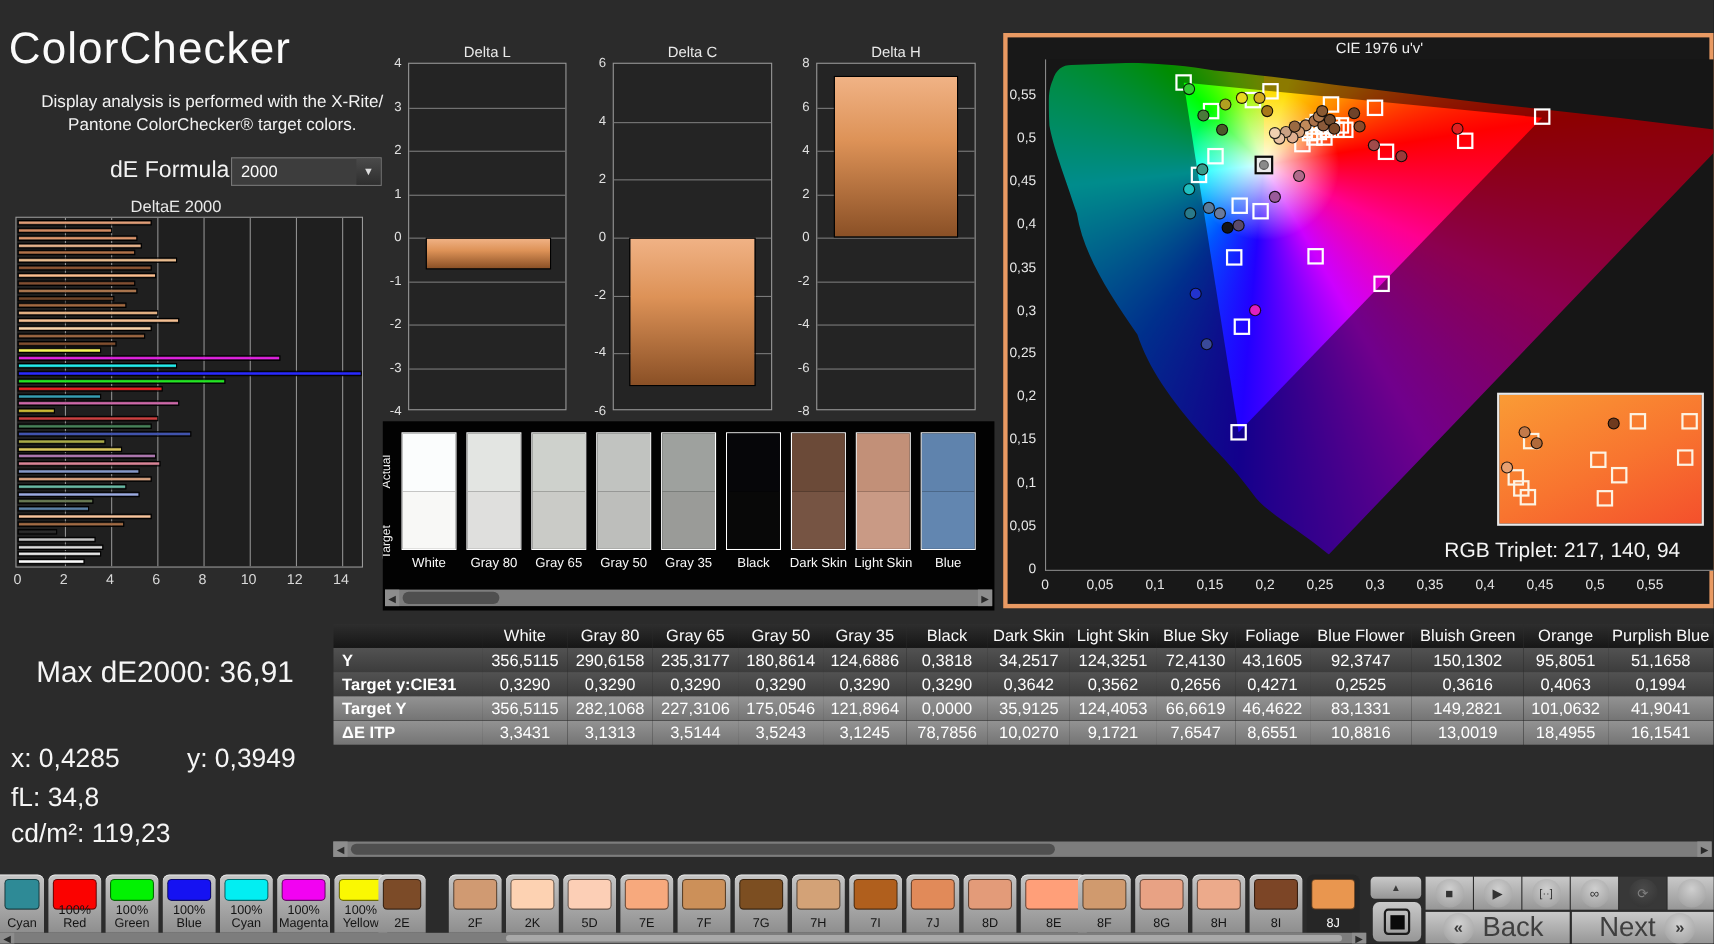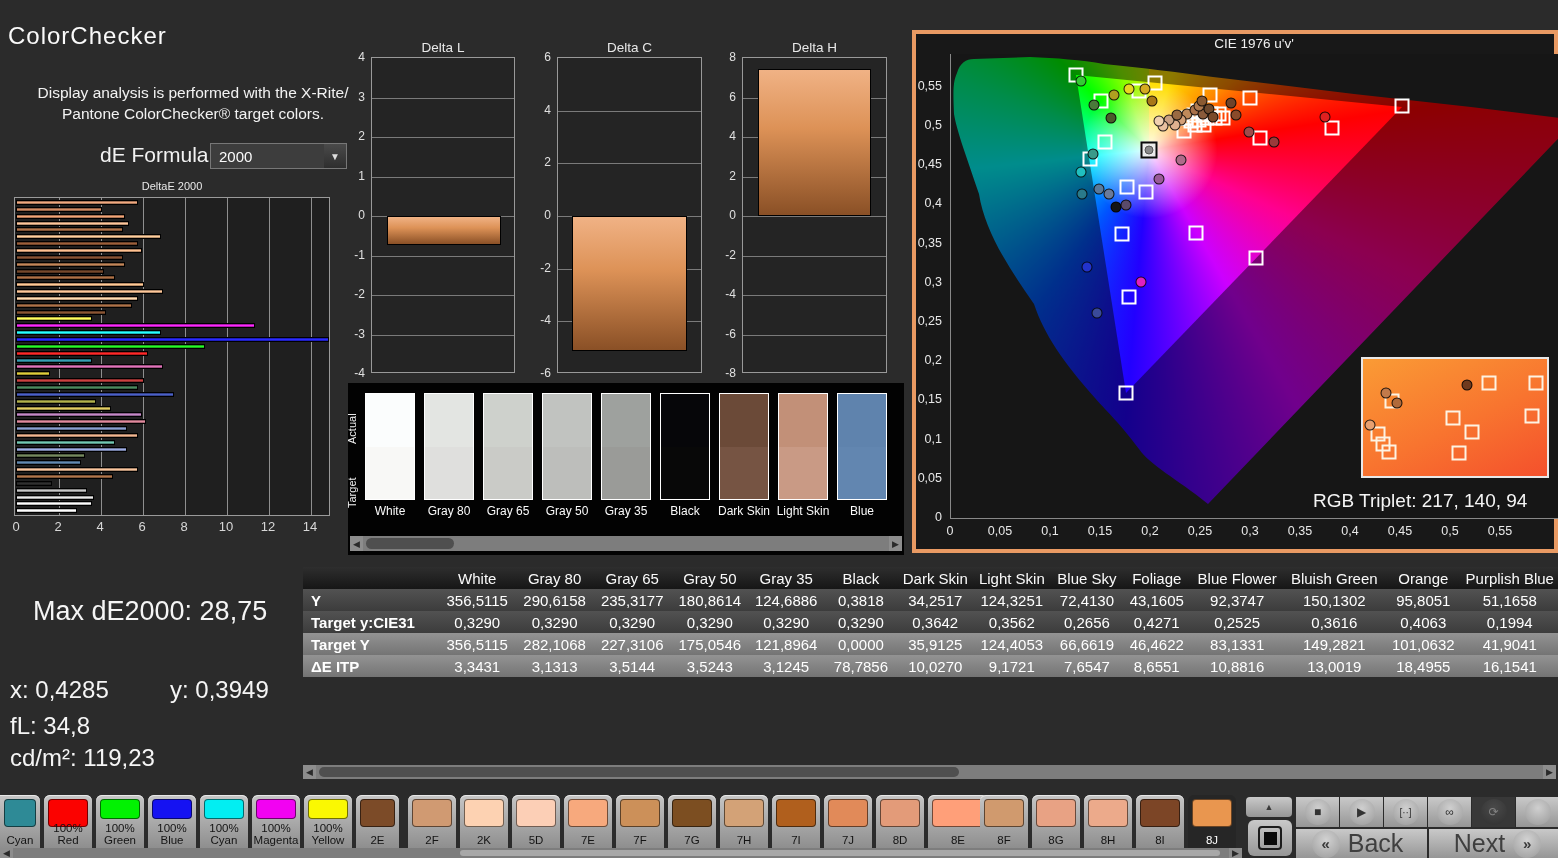--- a/index.html
+++ b/index.html
@@ -2,29 +2,29 @@
 <html><head>
 <meta charset="utf-8">
 <style>
   html,body{margin:0;padding:0;background:#1a1a1a;}
   *{box-sizing:border-box;}
   .screen{position:relative;width:1558px;height:858px;background:#2b2b2b;
     font-family:"Liberation Sans",sans-serif;color:#f0f0f0;overflow:hidden;}
   .abs{position:absolute;}
 
   
-  .app-title{left:8px;top:22px;font-size:24px;color:#fafafa;letter-spacing:1px;}
+  .app-title{left:8px;top:22px;font-size:40px;color:#fafafa;letter-spacing:1px;}
   .desc{left:33px;top:82px;width:320px;font-size:15.5px;line-height:21px;color:#f2f2f2;text-align:center;}
   .formula-label{left:100px;top:143px;font-size:21px;color:#f2f2f2;}
   .formula-box{left:210px;top:143px;width:137px;height:26px;background:#3d3d3d;border:1px solid #777;
     display:flex;align-items:center;}
   .formula-value{flex:1;padding-left:8px;font-size:15px;color:#fafafa;}
   .formula-arrow{width:22px;height:24px;background:linear-gradient(#4a4a4a,#2e2e2e);color:#ddd;
     display:flex;align-items:center;justify-content:center;font-size:10px;}
-  .de-title{left:14px;top:180px;width:316px;text-align:center;font-size:11px;color:#e8e8e8;}
+  .de-title{left:2px;top:180px;width:316px;text-align:center;font-size:15px;color:#e8e8e8;}
 
   
   #de-plot{left:14px;top:197px;width:316px;height:319px;background:#1f1f1f;border:1px solid #9a9a9a;overflow:hidden;}
   .vgrid{position:absolute;top:0;bottom:0;width:1px;background:#8f8f8f;}
   .de-bar{position:absolute;left:1px;height:5px;border:1px solid #000;}
   .de-axis-label{position:absolute;top:519px;font-size:13px;color:#d8d8d8;transform:translateX(-50%);}
 
   
   .mini-title{position:absolute;top:40px;font-size:13.5px;color:#e8e8e8;text-align:center;}
   .mini-plot{position:absolute;top:57px;height:316px;background:#242424;border:1px solid #999;}
@@ -285,21 +285,21 @@
         <div class="swatch-half" style="background: rgb(98, 134, 176);"></div>
       </div>
       <div class="swatch-name" style="left: 514px;">Blue</div>
       <div class="hscroll" style="left: 2px; top: 153px; width: 552px; height: 15px;">
         <div class="arrow">◀</div>
         <div class="thumb" style="left: 16px; width: 88px;"></div>
         <div class="arrow" style="position: absolute; right: 0px; top: 0px; height: 15px;">▶</div>
       </div>
     </div>
 
-  <div class="abs stat-big" style="left:33px;top:596px;">Max dE2000: 28,75</div>
+  <div class="abs stat-big" style="left:33px;top:596px;">Max dE2000: 36,91</div>
   <div class="abs stat-med" style="left:10px;top:676px;">x: 0,4285</div>
   <div class="abs stat-med" style="left:170px;top:676px;">y: 0,3949</div>
   <div class="abs stat-med" style="left:10px;top:712px;">fL: 34,8</div>
   <div class="abs stat-med" style="left:10px;top:744px;">cd/m²: 119,23</div>
 
   <div class="abs" id="cie-panel"></div>
   <div class="abs cie-title">CIE 1976 u'v'</div>
   <div class="abs" id="cie-plot">
       <div class="cie-layer" style="background: radial-gradient(95px at 198px 96px, rgba(255, 255, 255, 0.95), rgba(255, 255, 255, 0) 72%), conic-gradient(at 198px 96px, rgb(255, 221, 0) 17deg, rgb(255, 136, 0) 50deg, rgb(255, 0, 0) 81deg, rgb(255, 0, 144) 115deg, rgb(204, 0, 255) 150deg, rgb(34, 0, 255) 185deg, rgb(0, 85, 255) 215deg, rgb(0, 255, 255) 264deg, rgb(0, 255, 136) 290deg, rgb(0, 255, 0) 315deg, rgb(136, 255, 0) 340deg, rgb(255, 221, 0) 377deg); clip-path: path(&quot;M 257 450 C 225 424 200 412 188 395 C 168 368 158 360 144 344 C 112 308 93 280 83 250 C 58 214 34 178 28 140 C 16 104 6 78 3 60 C 2 36 2 28 6 19 C 9 9 15 5 23 5 L 79 3 C 105 4 130 6 153 10 C 192 14 226 18 262 23 L 403 40 L 520 53 L 625 66 Z&quot;); filter: brightness(0.55);"></div>
       <div class="cie-layer" style="background: radial-gradient(95px at 198px 96px, rgba(255, 255, 255, 0.95), rgba(255, 255, 255, 0) 72%), conic-gradient(at 198px 96px, rgb(255, 221, 0) 17deg, rgb(255, 136, 0) 50deg, rgb(255, 0, 0) 81deg, rgb(255, 0, 144) 115deg, rgb(204, 0, 255) 150deg, rgb(34, 0, 255) 185deg, rgb(0, 85, 255) 215deg, rgb(0, 255, 255) 264deg, rgb(0, 255, 136) 290deg, rgb(0, 255, 0) 315deg, rgb(136, 255, 0) 340deg, rgb(255, 221, 0) 377deg); clip-path: path(&quot;M 451 53 L 125 21 L 175 339 Z&quot;);"></div>
@@ -558,21 +558,21 @@
         <div class="tlabel"><span>100%</span><br><span>Cyan</span></div>
       </div>
       <div class="tab" style="left: 252px; width: 48px;">
         <div class="chip" style="height: 20px; background: rgb(242, 2, 242);"></div>
         <div class="tlabel"><span>100%</span><br><span>Magenta</span></div>
       </div>
       <div class="tab" style="left: 304px; width: 48px;">
         <div class="chip" style="height: 20px; background: rgb(250, 248, 2);"></div>
         <div class="tlabel"><span>100%</span><br><span>Yellow</span></div>
       </div>
-      <div class="tab" style="left: 356px; width: 43px; padding-left: 25px;">
+      <div class="tab" style="left: 344px; width: 43px; padding-left: 25px;">
         <div class="chip" style="height: 28px; background: rgb(124, 75, 40);"></div>
         <div class="tlabel"><span>2E</span></div>
       </div>
       <div class="tab" style="left: 408px; width: 48px;">
         <div class="chip" style="height: 28px; background: rgb(208, 154, 114);"></div>
         <div class="tlabel"><span>2F</span></div>
       </div>
       <div class="tab" style="left: 460px; width: 48px;">
         <div class="chip" style="height: 28px; background: rgb(253, 210, 178);"></div>
         <div class="tlabel"><span>2K</span></div>

